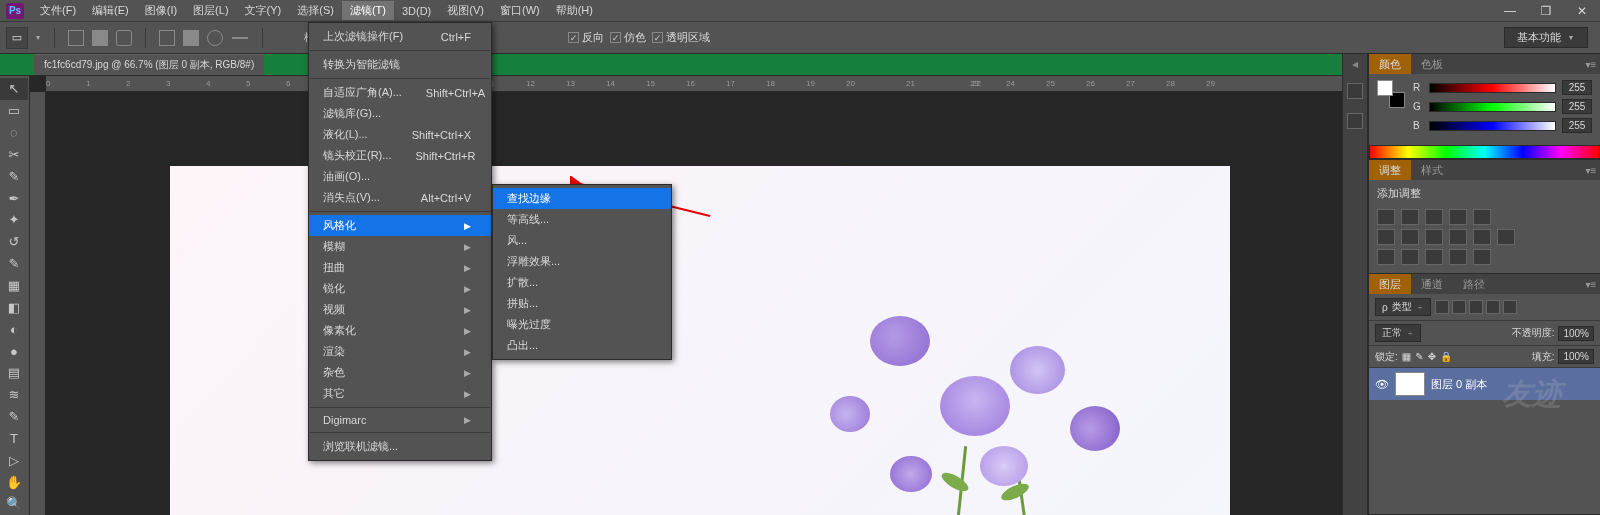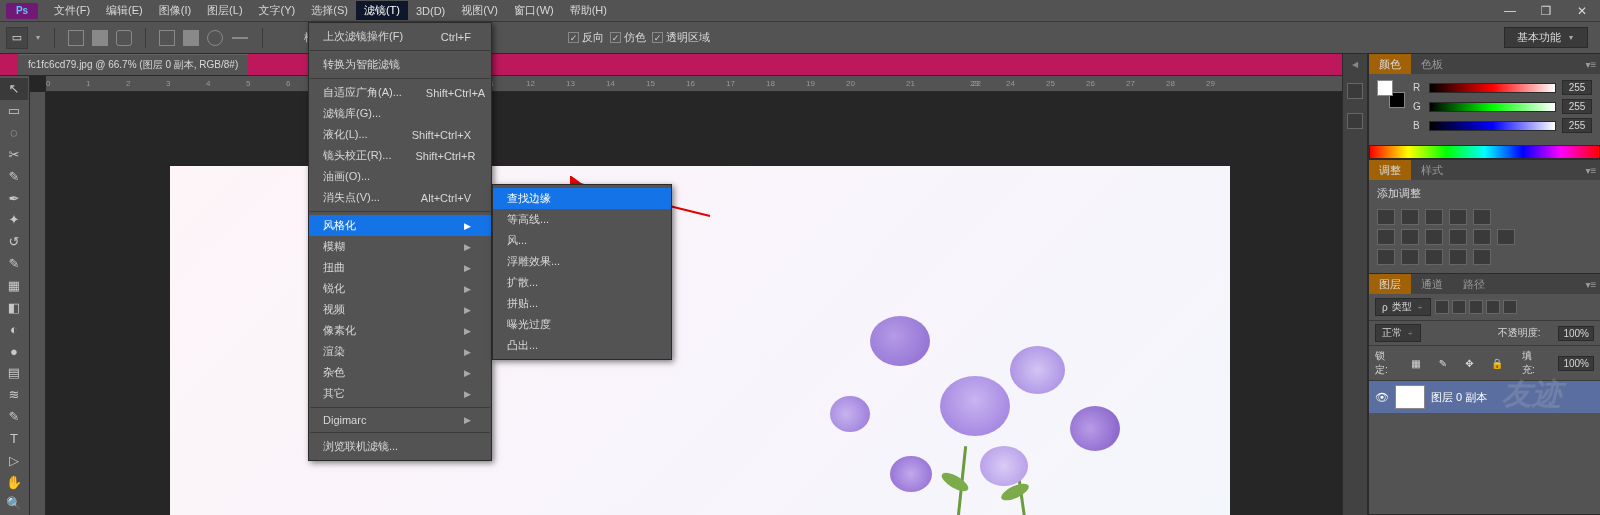--- a/index.html
+++ b/index.html
@@ -1,44 +1,44 @@
 <!DOCTYPE html>
 <html><head>
 <meta charset="utf-8">
 <style>
   * { box-sizing: border-box; margin: 0; padding: 0; font-family: "Microsoft YaHei", Arial, sans-serif; user-select: none; }
   html, body { width: 1600px; height: 515px; background: #535353; overflow: hidden; }
   .app { width: 1600px; height: 515px; background: #535353; position: relative; color: #d8d8d8; }
 
   
   .menubar { height: 22px; background: #535353; display: flex; align-items: center; font-size: 11px; padding-left: 6px; border-bottom: 1px solid #3a3a3a; }
-  .ps-logo { width: 32px; height: 16px; background: #701a75; color: #5ec3ff; font-weight: bold; font-size: 10px; display: flex; align-items: center; justify-content: center; border-radius: 2px; margin-right: 8px; }
+  .ps-logo { width: 18px; height: 16px; background: #701a75; color: #5ec3ff; font-weight: bold; font-size: 10px; display: flex; align-items: center; justify-content: center; border-radius: 2px; margin-right: 8px; }
   .menubar .mitem { padding: 2px 8px; cursor: default; }
-  .menubar .mitem.open { background: #0f172a; color: #fff; }
+  .menubar .mitem.open { background: #737373; color: #fff; }
   .window-controls { margin-left: auto; display: flex; }
   .window-controls span { width: 36px; text-align: center; font-size: 12px; }
 
   
   .optbar { height: 32px; background: #535353; border-bottom: 1px solid #2b2b2b; display: flex; align-items: center; font-size: 11px; padding-left: 6px; gap: 6px; }
   .tool-icon-box { width: 22px; height: 22px; border: 1px solid #3a3a3a; display: inline-flex; align-items: center; justify-content: center; background: #454545; }
   .chev { font-size: 8px; color: #aaa; padding: 0 2px; }
   .shape-btn { width: 16px; height: 16px; border: 1px solid #898989; display: inline-block; margin: 0 1px; }
   .shape-btn.fill { background: #898989; }
   .shape-btn.round { border-radius: 3px; }
   .shape-btn.circ { border-radius: 50%; }
   .shape-line { width: 16px; height: 2px; background: #898989; margin: 0 2px; }
   .sep { width: 1px; height: 20px; background: #3a3a3a; margin: 0 6px; }
   .opt-label { color: #d0d0d0; margin-left: 29px; }
   .opt-combo { background: #3a3a3a; border: 1px solid #2a2a2a; padding: 1px 4px; display: inline-flex; align-items: center; }
   .chk { display: inline-flex; align-items: center; gap: 3px; }
   .chk .box { width: 11px; height: 11px; border: 1px solid #888; display: inline-flex; align-items: center; justify-content: center; font-size: 9px; color: #ccc; }
   .workspace-btn { margin-left: auto; margin-right: 12px; background: #3a3a3a; border: 1px solid #2a2a2a; padding: 2px 12px; display: flex; align-items: center; gap: 6px; }
 
   
-  .doctabbar { height: 22px; background: #be185d; display: flex; align-items: center; font-size: 11px; padding-left: 18px; border-bottom: 1px solid #2b2b2b; }
+  .doctabbar { height: 22px; background: #15803d; display: flex; align-items: center; font-size: 11px; padding-left: 34px; border-bottom: 1px solid #2b2b2b; }
   .doctab { background: #535353; padding: 3px 10px; border-top: 1px solid #666; font-size: 10px; color: #d8d8d8; }
 
   
   .main { position: absolute; top: 76px; left: 0; right: 0; bottom: 0; display: flex; }
   .toolbox { width: 30px; background: #535353; border-right: 1px solid #2b2b2b; display: flex; flex-direction: column; padding-top: 2px; }
   .toolbox .tbtn { width: 28px; height: 22px; display: flex; align-items: center; justify-content: center; font-size: 13px; color: #c8c8c8; }
   .toolbox .tbtn.sel { background: #3a3a3a; }
 
   .canvas-wrap { flex: 1; background: #262626; position: relative; overflow: hidden; }
   .ruler-h { position: absolute; top: 0; left: 16px; right: 0; height: 16px; background: #535353; border-bottom: 1px solid #2b2b2b; font-size: 8px; color: #999; }
@@ -103,21 +103,21 @@
 
   
   .adj-icons { display: flex; flex-wrap: wrap; gap: 6px; padding: 2px 0; }
   .adj-icons .ai { width: 18px; height: 16px; background: #3a3a3a; border: 1px solid #666; }
 
   
   .layers-opts { display: flex; align-items: center; gap: 4px; padding: 4px 6px; border-bottom: 1px solid #3a3a3a; }
   .combo { background: #3a3a3a; border: 1px solid #2a2a2a; padding: 1px 6px; display: inline-flex; align-items: center; gap: 4px; font-size: 10px; }
   .filter-icons { display:flex; gap:3px; }
   .filter-icons span { width:14px; height:14px; border:1px solid #666; background:#3a3a3a; }
-  .blend-row, .lock-row { display: flex; align-items: center; gap: 18px; padding: 3px 6px; border-bottom: 1px solid #3a3a3a; font-size:10px; }
+  .blend-row, .lock-row { display: flex; align-items: center; gap: 4px; padding: 3px 6px; border-bottom: 1px solid #3a3a3a; font-size:10px; }
   .numbox { background:#3a3a3a; border:1px solid #2a2a2a; padding:1px 4px; font-size:10px; }
   .layer-item { display: flex; align-items: center; padding: 4px 6px; background: #5a6fa0; color: #fff; gap: 6px; font-size: 11px; }
   .layer-item .eye { width: 14px; text-align: center; }
   .layer-item .thumb { width: 30px; height: 24px; background: #fff; border: 1px solid #888; }
   .watermark { position:absolute; right: 38px; bottom: 100px; font-size: 30px; color: rgba(200,200,200,0.2); font-style: italic; font-weight:bold; pointer-events:none;}
 </style>
 </head>
 <body>
 
 <div class="app">

